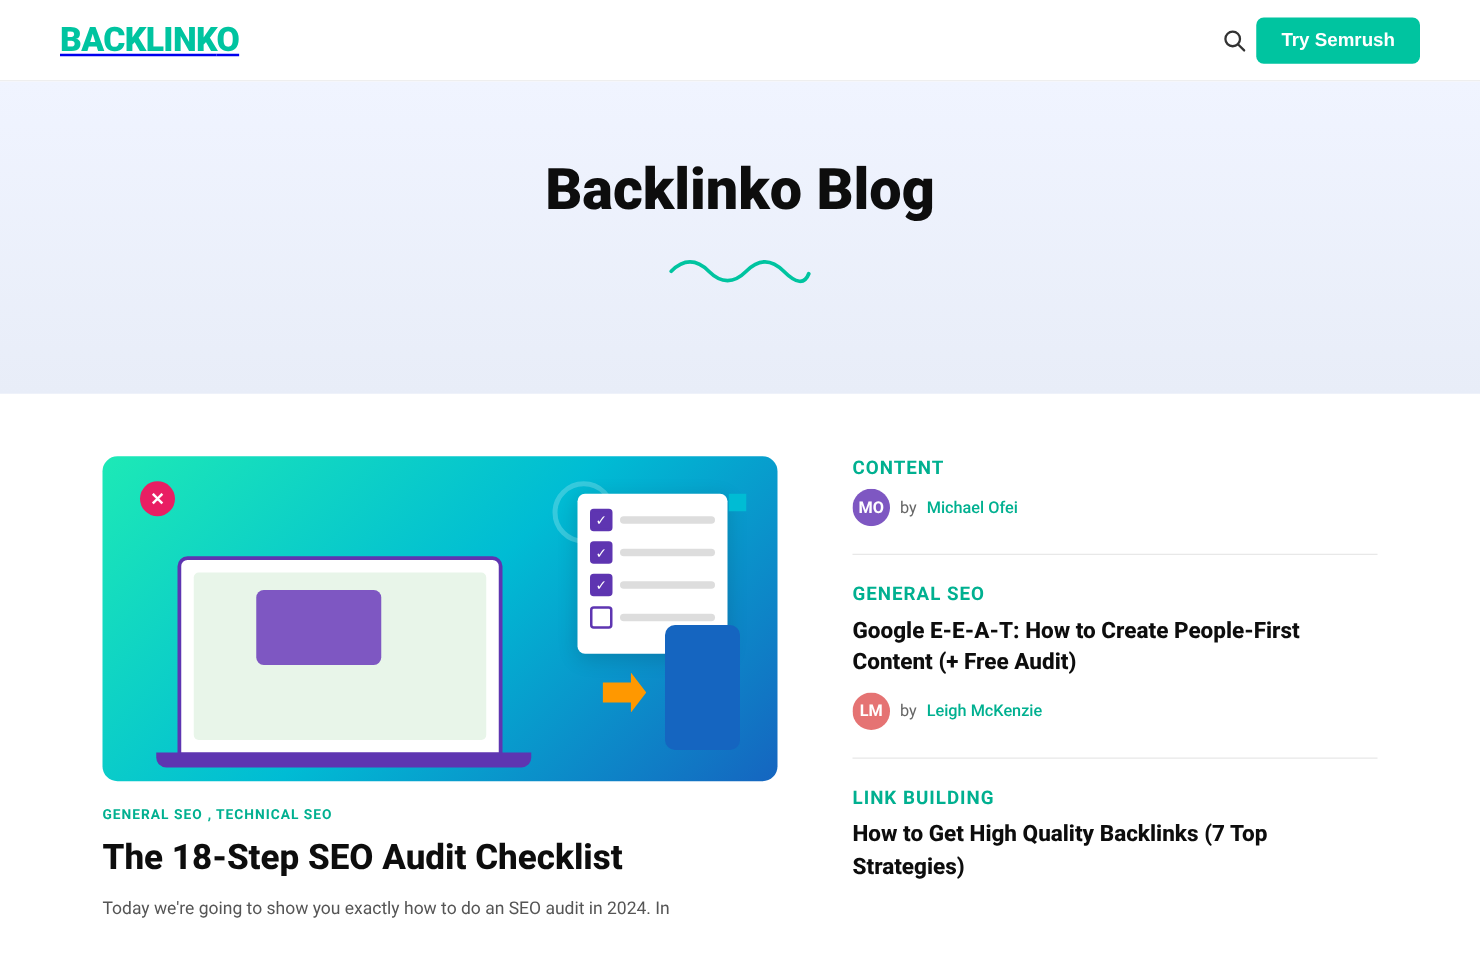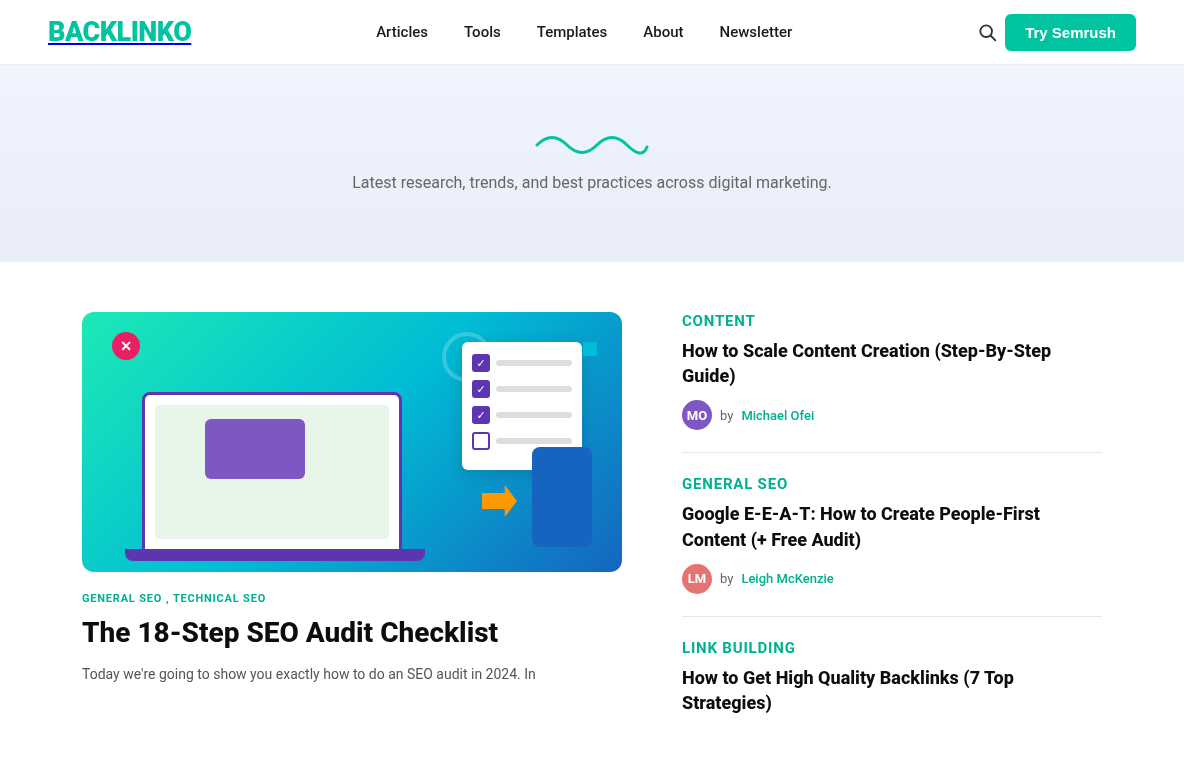--- a/index.html
+++ b/index.html
@@ -309,44 +309,37 @@
 </head>
 <body>
 
 <header>
   <a href="#">
     <div class="logo">
       <span>BACKLINK</span><span style="color:#00c4a0;">O</span>
     </div>
   </a>
 
-  <nav>
-    <a href="#">Articles</a>
-    <a href="#">Tools</a>
-    <a href="#">Templates</a>
-    <a href="#">About</a>
-    <a href="#">Newsletter</a>
-  </nav>
 
   <div class="header-right">
     <button class="search-icon-btn">
       <svg width="20" height="20" viewBox="0 0 24 24" fill="none" stroke="currentColor" stroke-width="2.2" stroke-linecap="round" stroke-linejoin="round">
         <circle cx="11" cy="11" r="7"></circle>
         <line x1="16.5" y1="16.5" x2="22" y2="22"></line>
       </svg>
     </button>
     <button class="try-btn">Try Semrush</button>
   </div>
 </header>
 
 <section class="hero">
+  <h1>Backlinko Blog</h1>
   <svg class="hero-wave" width="120" height="30" viewBox="0 0 120 30">
     <path d="M5 20 Q20 5 35 20 Q50 35 65 20 Q80 5 95 20 Q110 35 115 22" fill="none" stroke="#00c4a0" stroke-width="3" stroke-linecap="round"></path>
   </svg>
-  <p>Latest research, trends, and best practices across digital marketing.</p>
 </section>
 
 <div class="main-content">
 
   <article class="featured-post">
     <div class="featured-image">
       <div class="featured-image-inner">
 
         <div class="ill-x-badge">✕</div>
         <div class="ill-circle-teal"></div>
@@ -388,21 +381,20 @@
       <span>TECHNICAL SEO</span>
     </div>
     <h2>The 18-Step SEO Audit Checklist</h2>
     <p>Today we're going to show you exactly how to do an SEO audit in 2024. In</p>
   </article>
 
   <aside class="sidebar-posts">
 
     <div class="sidebar-post-item">
       <div class="post-cat-label">CONTENT</div>
-      <h3>How to Scale Content Creation (Step-By-Step Guide)</h3>
       <div class="author-row">
         <div class="author-avatar">
           <div class="avatar-placeholder" style="background:#7e57c2;">MO</div>
         </div>
         <span>by</span>
         <a href="#" class="author-link">Michael Ofei</a>
       </div>
     </div>
 
     <div class="sidebar-post-item">

